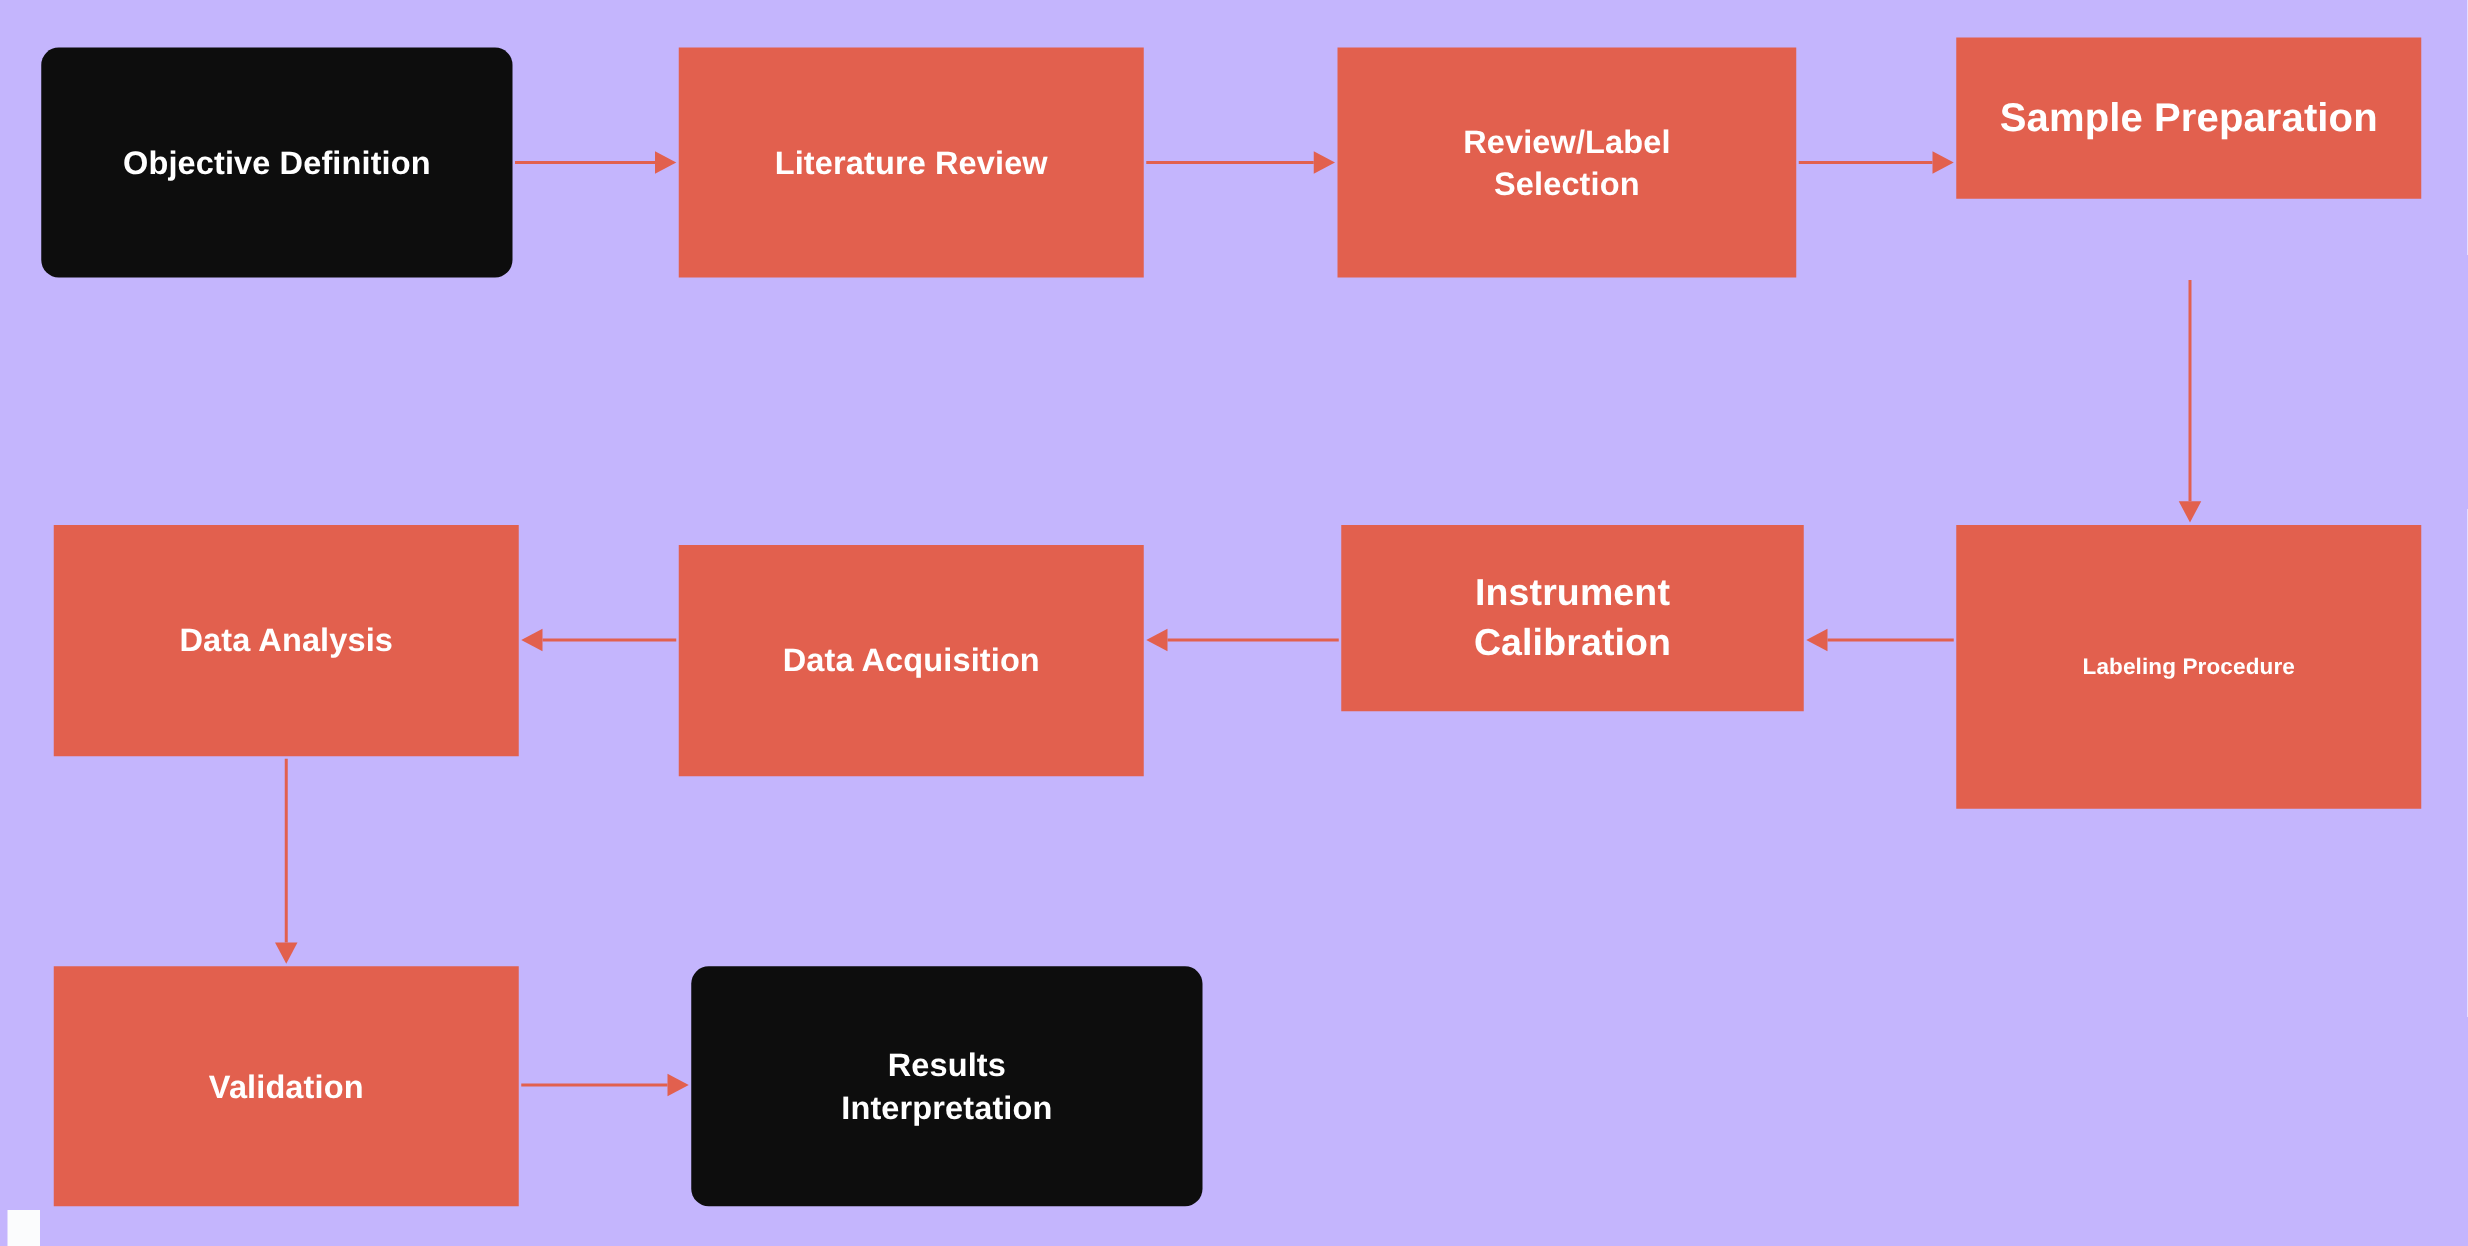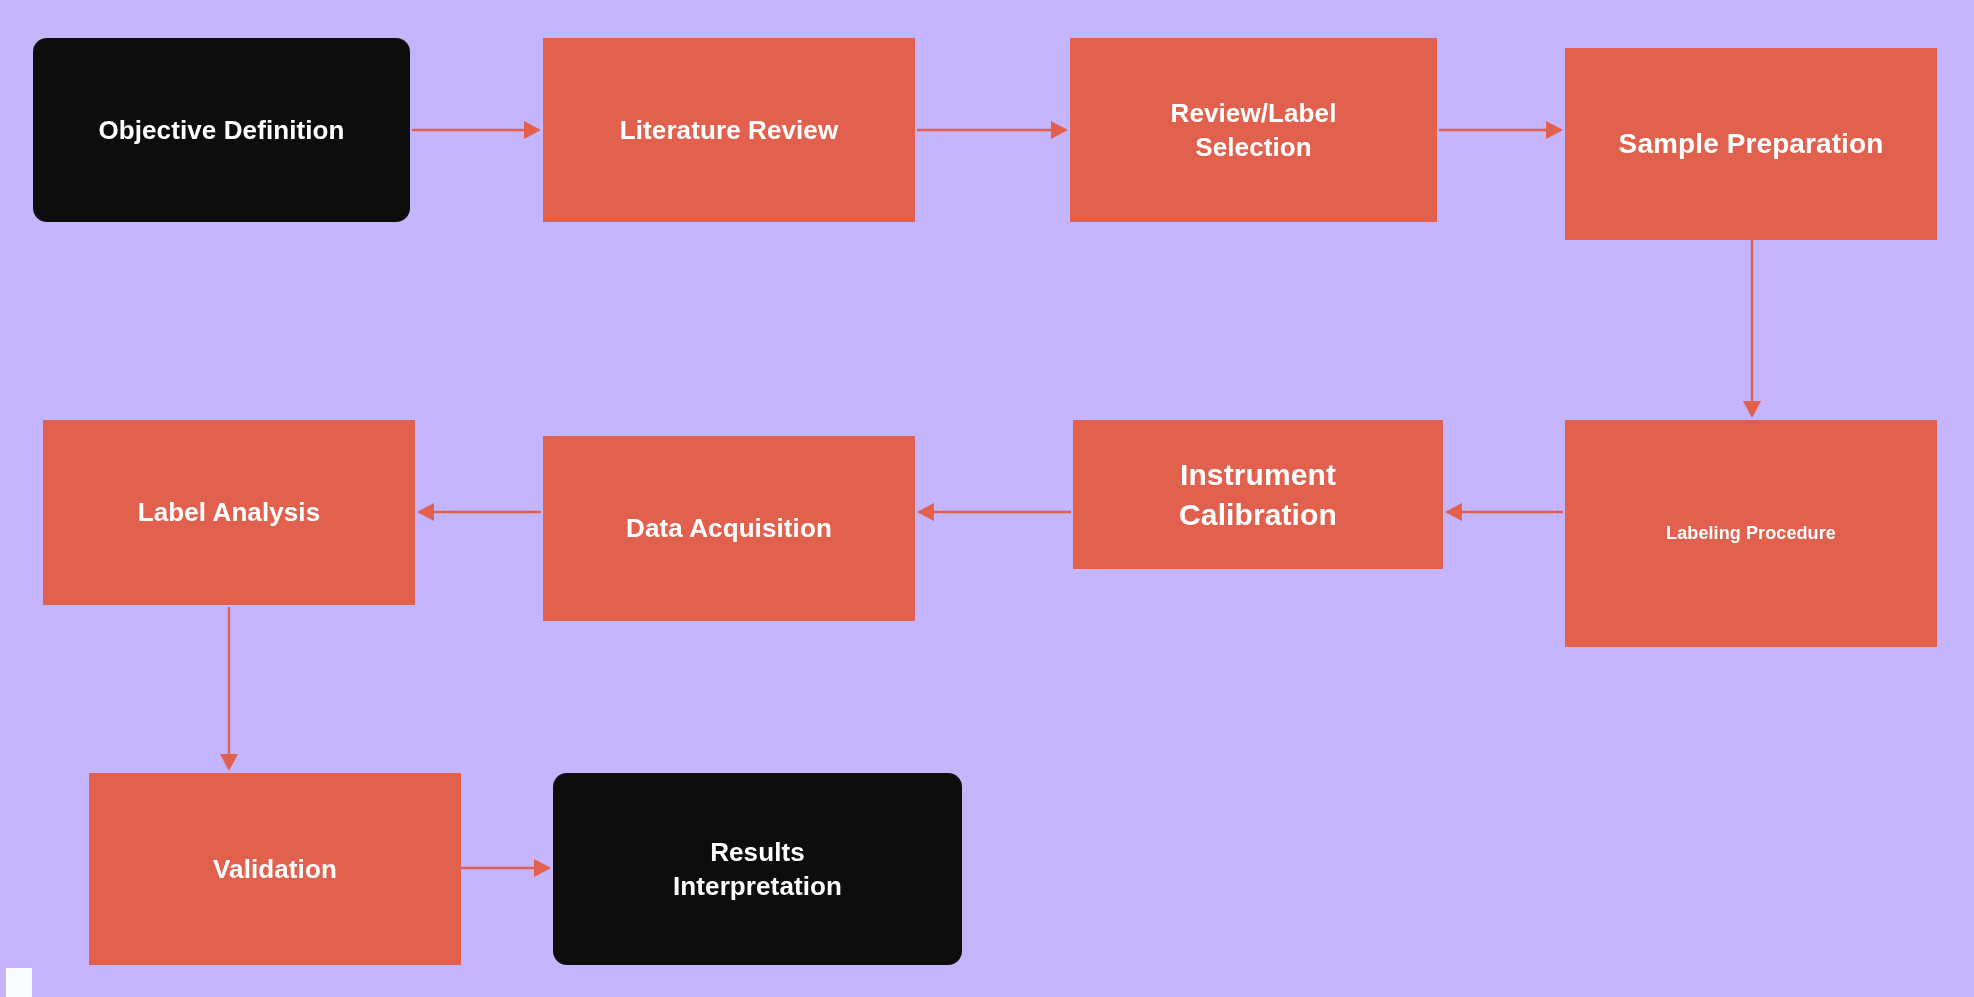--- a/index.html
+++ b/index.html
@@ -95,26 +95,26 @@
           <polygon points="551,868 534,859 534,877" fill="#e2604e"></polygon>
         </g>
       </g>
   </svg>
 
   <div id="nodes-group">
       <div class="node fill-dark" style="left: 33px; top: 38px; width: 377px; height: 184px; font-size: 26px;">Objective Definition</div>
       <div class="node fill-coral" style="left: 543px; top: 38px; width: 372px; height: 184px; font-size: 26px;">Literature Review</div>
       <div class="node fill-coral" style="left: 1070px; top: 38px; width: 367px; height: 184px; font-size: 26px;">Review/Label
 Selection</div>
-      <div class="node fill-coral" style="left: 1565px; top: 48px; width: 372px; height: 192px; font-size: 28px;">Sample Preparation</div>
+      <div class="node fill-coral" style="left: 1565px; top: 30px; width: 372px; height: 129px; font-size: 32px;">Sample Preparation</div>
       <div class="node fill-coral" style="left: 1565px; top: 420px; width: 372px; height: 227px; font-size: 18px;">Labeling Procedure</div>
       <div class="node fill-coral" style="left: 1073px; top: 420px; width: 370px; height: 149px; font-size: 30px;">Instrument
 Calibration</div>
       <div class="node fill-coral" style="left: 543px; top: 420px; width: 372px; height: 185px; font-size: 26px; margin-top: 16px;">Data Acquisition</div>
-      <div class="node fill-coral" style="left: 43px; top: 420px; width: 372px; height: 185px; font-size: 26px;">Label Analysis</div>
-      <div class="node fill-coral" style="left: 43px; top: 773px; width: 372px; height: 192px; font-size: 26px; margin-left: 46px;">Validation</div>
+      <div class="node fill-coral" style="left: 43px; top: 420px; width: 372px; height: 185px; font-size: 26px;">Data Analysis</div>
+      <div class="node fill-coral" style="left: 43px; top: 773px; width: 372px; height: 192px; font-size: 26px;">Validation</div>
       <div class="node fill-dark" style="left: 553px; top: 773px; width: 409px; height: 192px; font-size: 26px;">Results
 Interpretation</div>
     </div>
 
   <div class="artifact" style="left:6px; top:968px; width:26px; height:29px;"></div>
 
 </div>
 
 </body></html>

